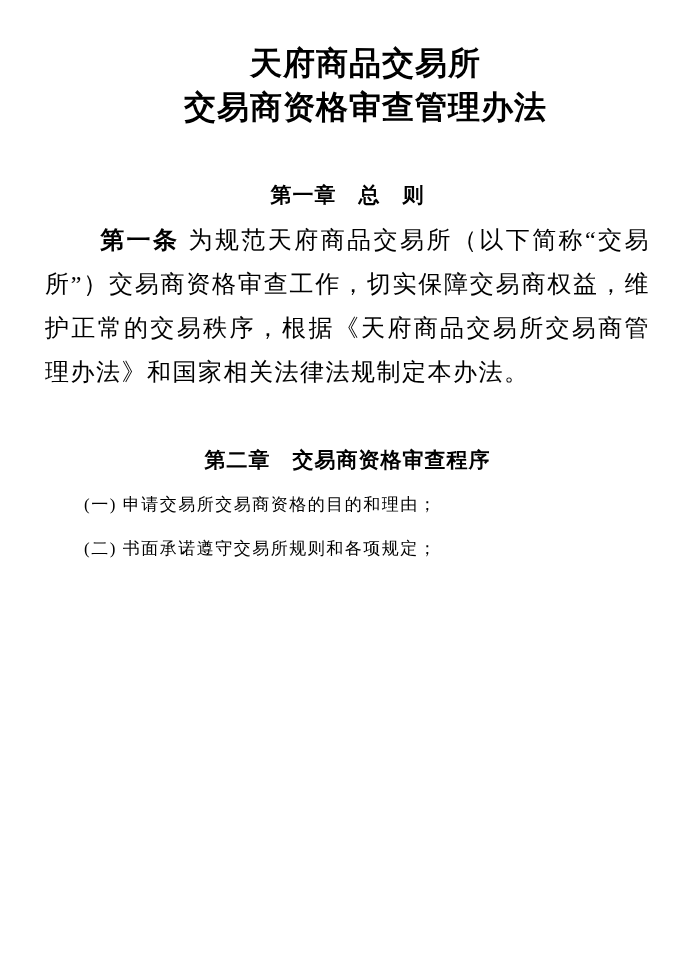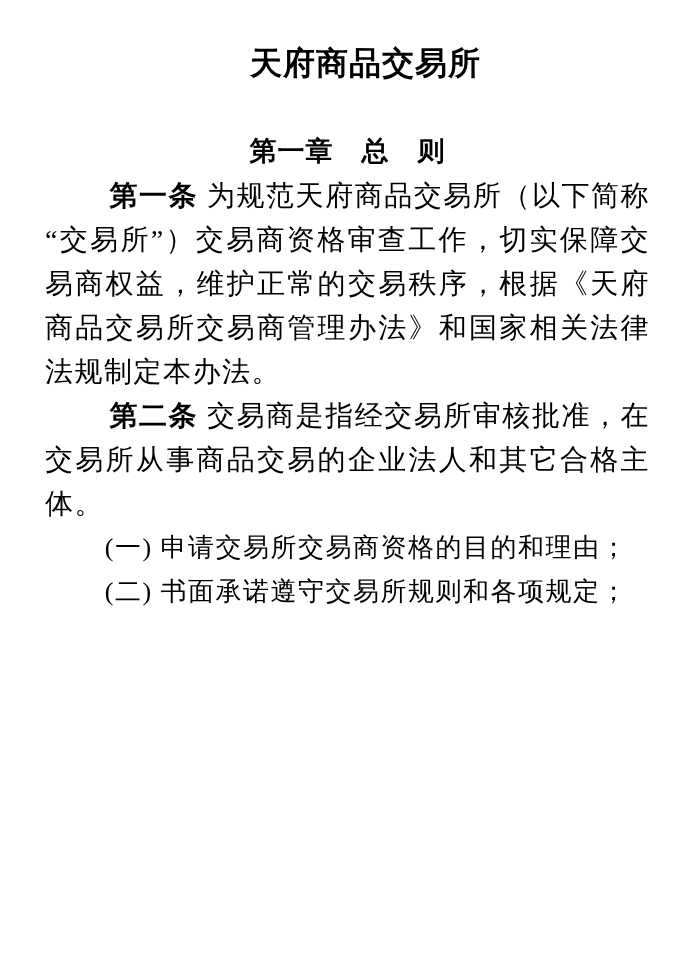--- a/index.html
+++ b/index.html
@@ -26,63 +26,64 @@
     letter-spacing: 1px;
     font-family: "Liberation Serif", "DejaVu Serif", serif;
   }
   .title-line {
     display: block;
     padding-left: 36px;
   }
   .chapter-heading {
     margin: 50px 0 7px 0;
     text-align: center;
-    font-size: 27px;
+    font-size: 21px;
     line-height: 32px;
     font-weight: bold;
     letter-spacing: 1px;
     font-family: "Liberation Sans", "DejaVu Sans", sans-serif;
   }
   .article {
     margin: 0 45px;
-    font-size: 28px;
+    font-size: 24px;
     line-height: 44px;
     letter-spacing: 1.5px;
     text-align: justify;
     text-justify: inter-ideograph;
     text-indent: 2.3em;
   }
   .article-label {
     font-family: "Liberation Sans", "DejaVu Sans", sans-serif;
     font-weight: bold;
     margin-right: 9px;
   }
   .list-item {
     margin: 0 45px;
-    font-size: 26px;
+    font-size: 17px;
     line-height: 44px;
     letter-spacing: 1.5px;
     text-indent: 2.3em;
   }
 </style>
 </head>
 <body>
 
 <div class="page">
 
   <h1 class="doc-title">
     <span class="title-line">天府商品交易所</span>
+    <span class="title-line">交易商资格审查管理办法</span>
   </h1>
 
   <h2 class="chapter-heading">第一章　总　则</h2>
 
   <p class="article"><span class="article-label">第一条</span><span class="article-text">为规范天府商品交易所（以下简称“交易所”）交易商资格审查工作，切实保障交易商权益，维护正常的交易秩序，根据《天府商品交易所交易商管理办法》和国家相关法律法规制定本办法。</span></p>
 
-  <p class="article"><span class="article-label">第二条</span><span class="article-text">交易商是指经交易所审核批准，在交易所从事商品交易的企业法人和其它合格主体。</span></p>
 
+  <h2 class="chapter-heading">第二章　交易商资格审查程序</h2>
 
 
 
   <p class="list-item">(一) 申请交易所交易商资格的目的和理由；</p>
 
   <p class="list-item">(二) 书面承诺遵守交易所规则和各项规定；</p>
 
 </div>
 
 </body></html>

